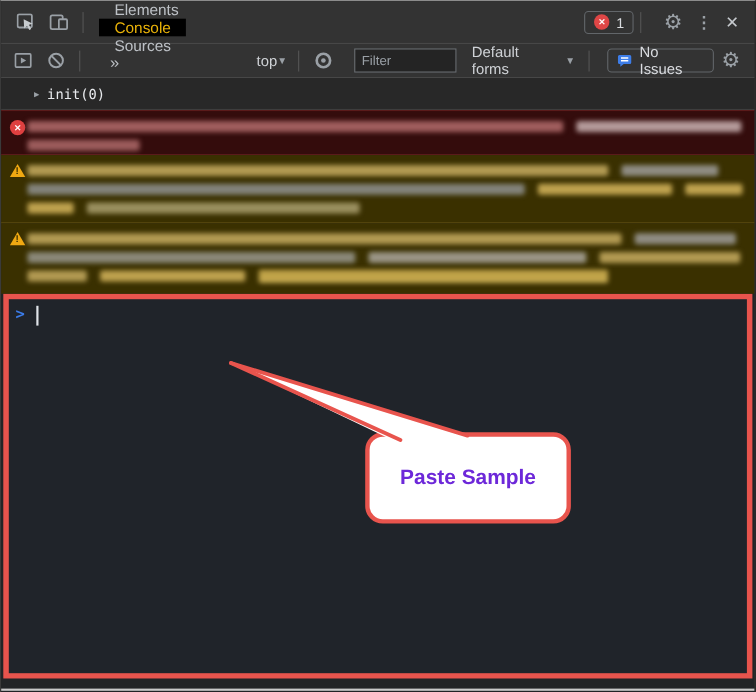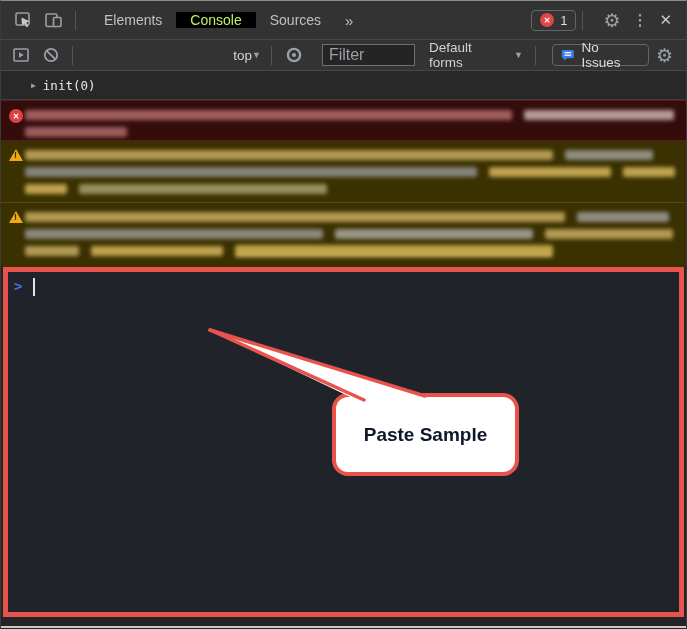--- a/index.html
+++ b/index.html
@@ -12,26 +12,26 @@
     -webkit-font-smoothing:antialiased;
   }
   
   .tabbar {
     height:39px; background:#333333; border-bottom:1px solid #474747;
     display:flex; align-items:center;
   }
   .icon-btn { display:flex; align-items:center; justify-content:center; height:30px; padding:0 6px; cursor:pointer; }
   .tabbar .icon-btn:first-child { margin-left:8px; }
   .vdiv { width:1px; height:19px; background:#555555; margin:0 6px; }
-  .tabs { display:flex; align-items:center; height:100%; margin-left:8px; }
+  .tabs { display:flex; align-items:flex-start; height:100%; margin-left:8px;flex-direction:column; }
   .tab {
     display:flex; align-items:center; padding:0 14px;
     color:#bdc1c6; font-size:14px; cursor:pointer; white-space:nowrap;
   }
-  .tab.active { background:#000000; color:#bef264; }
+  .tab.active { background:#000000; color:#eab308; }
   .more-tabs { display:flex; align-items:center; padding:0 10px; color:#bdc1c6; font-size:15px; cursor:pointer; }
   .err-badge {
     margin-left:auto; display:flex; align-items:center; gap:6px;
     border:1px solid #62666a; border-radius:4px; height:21px; padding:0 8px;
     color:#dadce0; font-size:13px; cursor:pointer;
   }
   .err-badge .dot {
     width:14px; height:14px; border-radius:50%; background:#df4646; color:#fff;
     font-size:8px; font-weight:bold; display:flex; align-items:center; justify-content:center;
   }
@@ -48,21 +48,21 @@
   }
   .toolbar2 .icon-btn { padding:0 7px; }
   .toolbar2 .icon-btn:first-child { margin-left:5px; }
   .ctx-select {
     display:flex; align-items:center; justify-content:flex-end;
     width:172px; margin-left:14px; color:#cfd2d6; font-size:13.5px; cursor:pointer;
   }
   .dd-arrow { font-size:9px; color:#9aa0a6; }
   .filter-input {
     width:93px; height:22px; margin-left:12px; background:#242424;
-    border:1px solid #6b6f73; color:#eab308; font-size:16px; padding:0 6px;
+    border:1px solid #6b6f73; color:#eab308; font-size:12px; padding:0 6px;
     font-family:"Liberation Sans", sans-serif; outline:none;
   }
   .filter-input::placeholder { color:#9aa0a6; }
   .levels { display:flex; align-items:center; gap:7px; margin-left:14px; color:#cfd2d6; font-size:13.5px; cursor:pointer; padding-right:4px; }
   .issues-btn {
     display:flex; align-items:center; gap:6px; border:1px solid #62666a; border-radius:4px;
     height:22px; padding:0 8px; margin-left:10px; color:#dadce0; font-size:13.5px; cursor:pointer;
   }
   .toolbar2 .right-gear { margin-left:auto; margin-right:6px; }
 
@@ -102,21 +102,21 @@
   .caret { display:inline-block; width:2px; height:18px; background:#dfe3e8; margin-left:11px; margin-top:1px; }
   .window-bottom { height:12px; background:#222426; position:relative; }
   .window-bottom::after { content:""; position:absolute; left:0; right:0; bottom:1px; height:2px; background:#c9c9c9; }
 
   
   .annot-svg { position:absolute; left:0; top:0; width:687px; height:629px; pointer-events:none; z-index:7; }
   .callout {
     position:absolute; left:331px; top:392px; width:187px; height:83px; z-index:6;
     background:#ffffff; border:4px solid #e8544d; border-radius:16px;
     display:flex; flex-direction:row; align-items:center; justify-content:center;
-    color:#0f172a; font-size:19px; font-weight:bold; line-height:1.32; pointer-events:none;
+    color:#6d28d9; font-size:19px; font-weight:bold; line-height:1.32; pointer-events:none;
     text-align:center;
   }
 </style>
 </head>
 <body>
 
 <div class="screen">
 
   <div class="tabbar">
     <div class="icon-btn">

